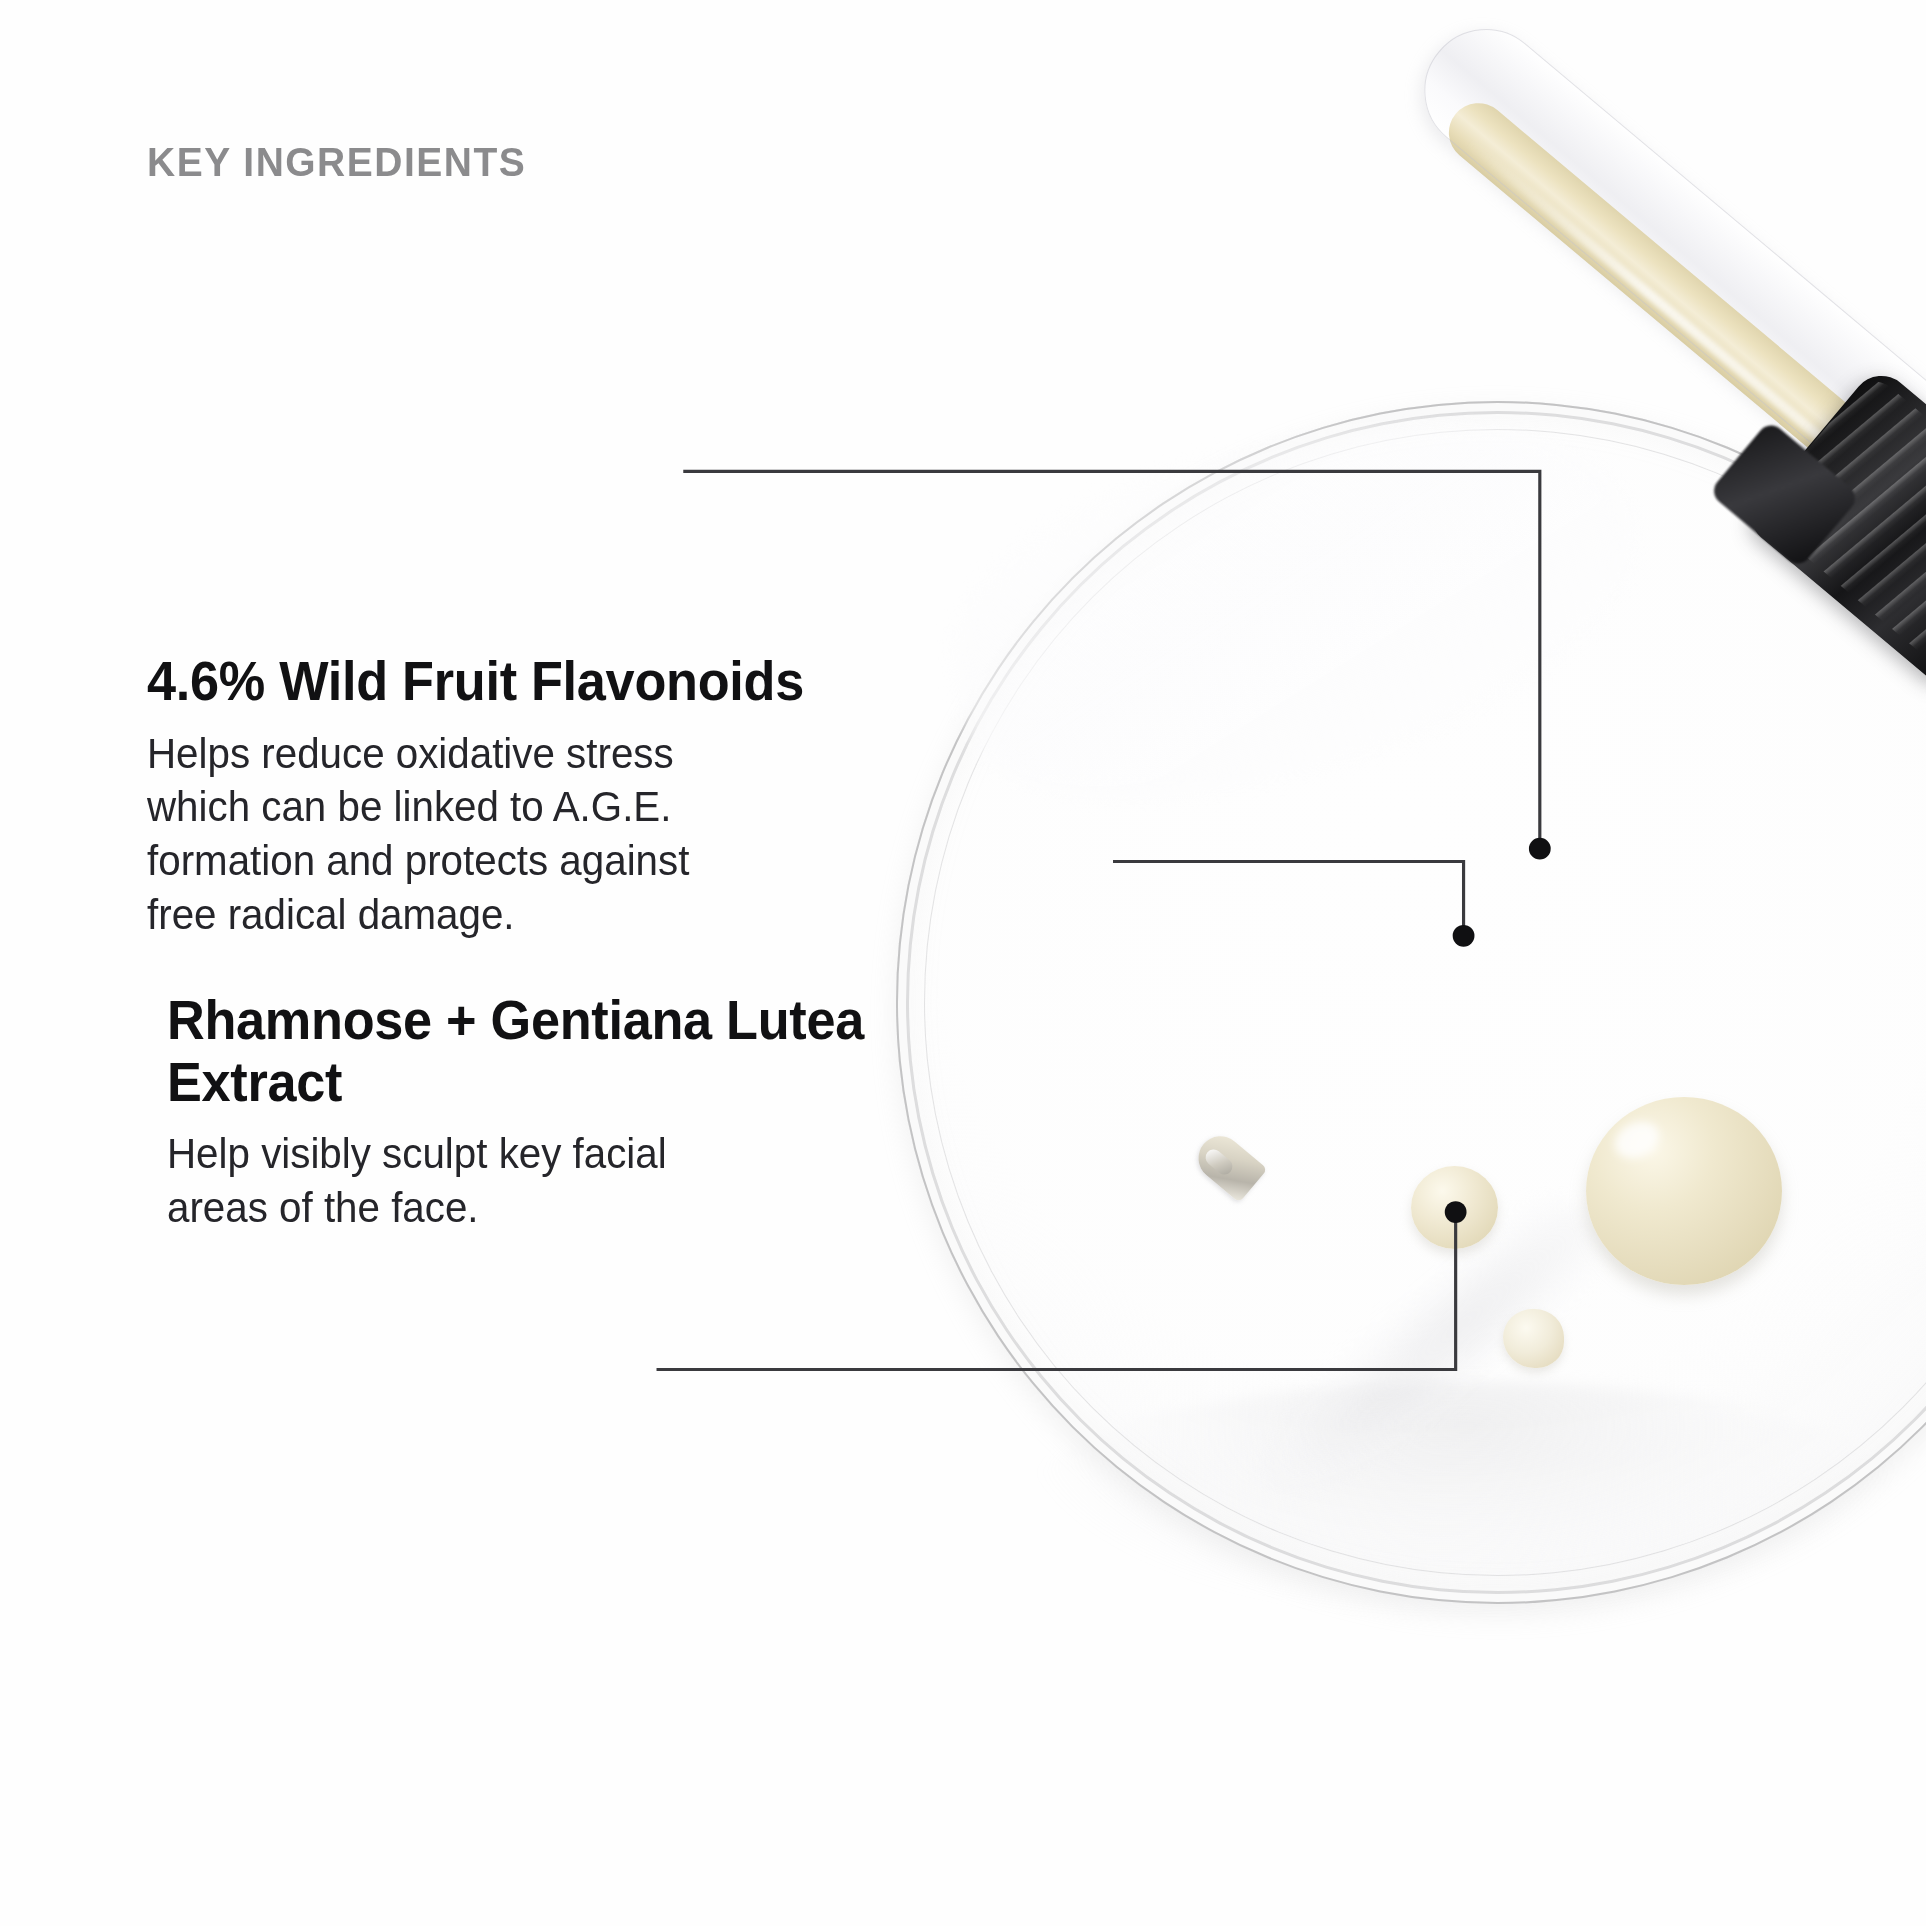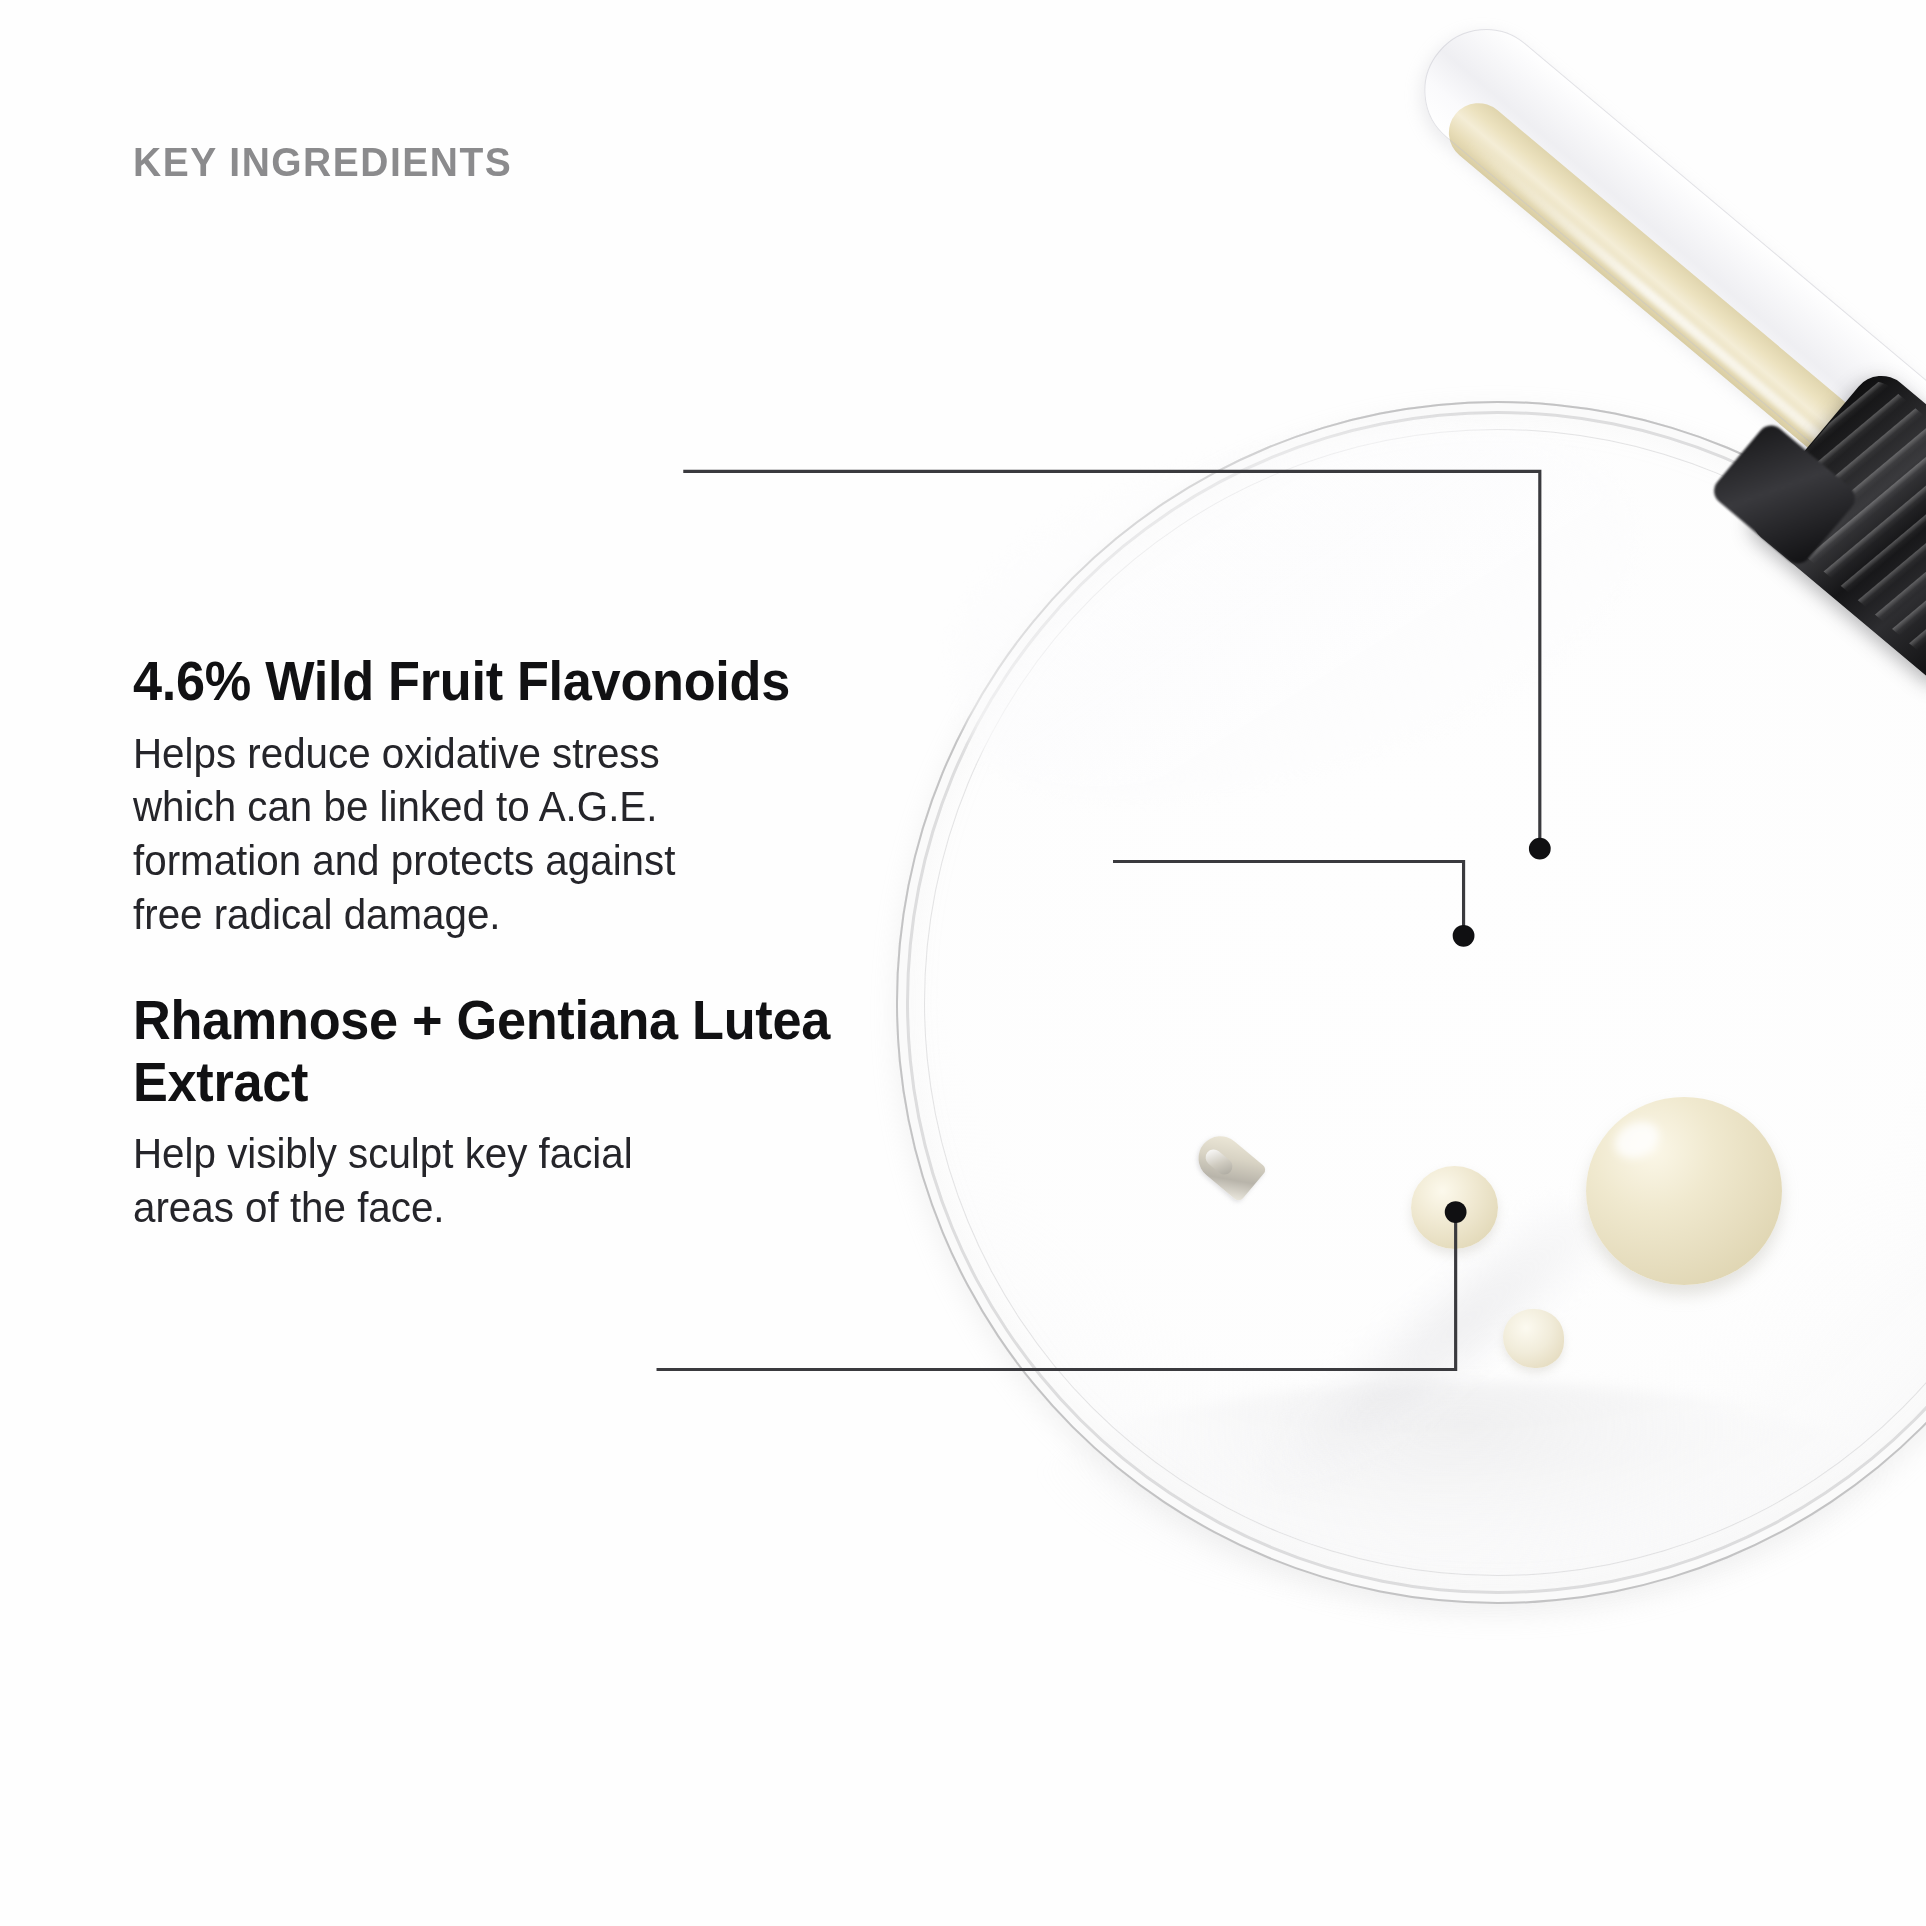--- a/index.html
+++ b/index.html
@@ -212,21 +212,21 @@
     background: radial-gradient(circle at 38% 32%, #fcfaf0 0%, #f1ecda 45%, #e6ddc2 80%, #dbd2b2 100%);
     box-shadow: 0 5px 9px rgba(192,190,180,0.30);
   }
 
   
   #leaders { position: absolute; inset: 0; z-index: 3; pointer-events: none; }
 
   
   #text-col {
     position: absolute;
-    left: 133px; top: 0;
+    left: 147px; top: 0;
     width: 931px; height: 100%;
     z-index: 4;
   }
   .eyebrow {
     position: absolute;
     left: 0; top: 139px;
     font-size: 41px;
     font-weight: 700;
     letter-spacing: 1.6px;
     color: #8b8b8d;
@@ -258,21 +258,21 @@
     color: #25252a;
     line-height: 1.28;
     width: 752px;
     transform: scaleX(0.96);
     transform-origin: left center;
     white-space: pre-line;
   }
 
   #b1 { top: 329px; }
   #b2 { top: 651px; }
-  #b3 { top: 990px; }
+  #b3 { top: 990px; margin-left: 20px; }
 </style>
 </head>
 <body>
 
 <div id="stage">
 
   <div id="photo">
 
     <div class="dish-shadow-bottom"></div>
     <div class="dish"></div>

